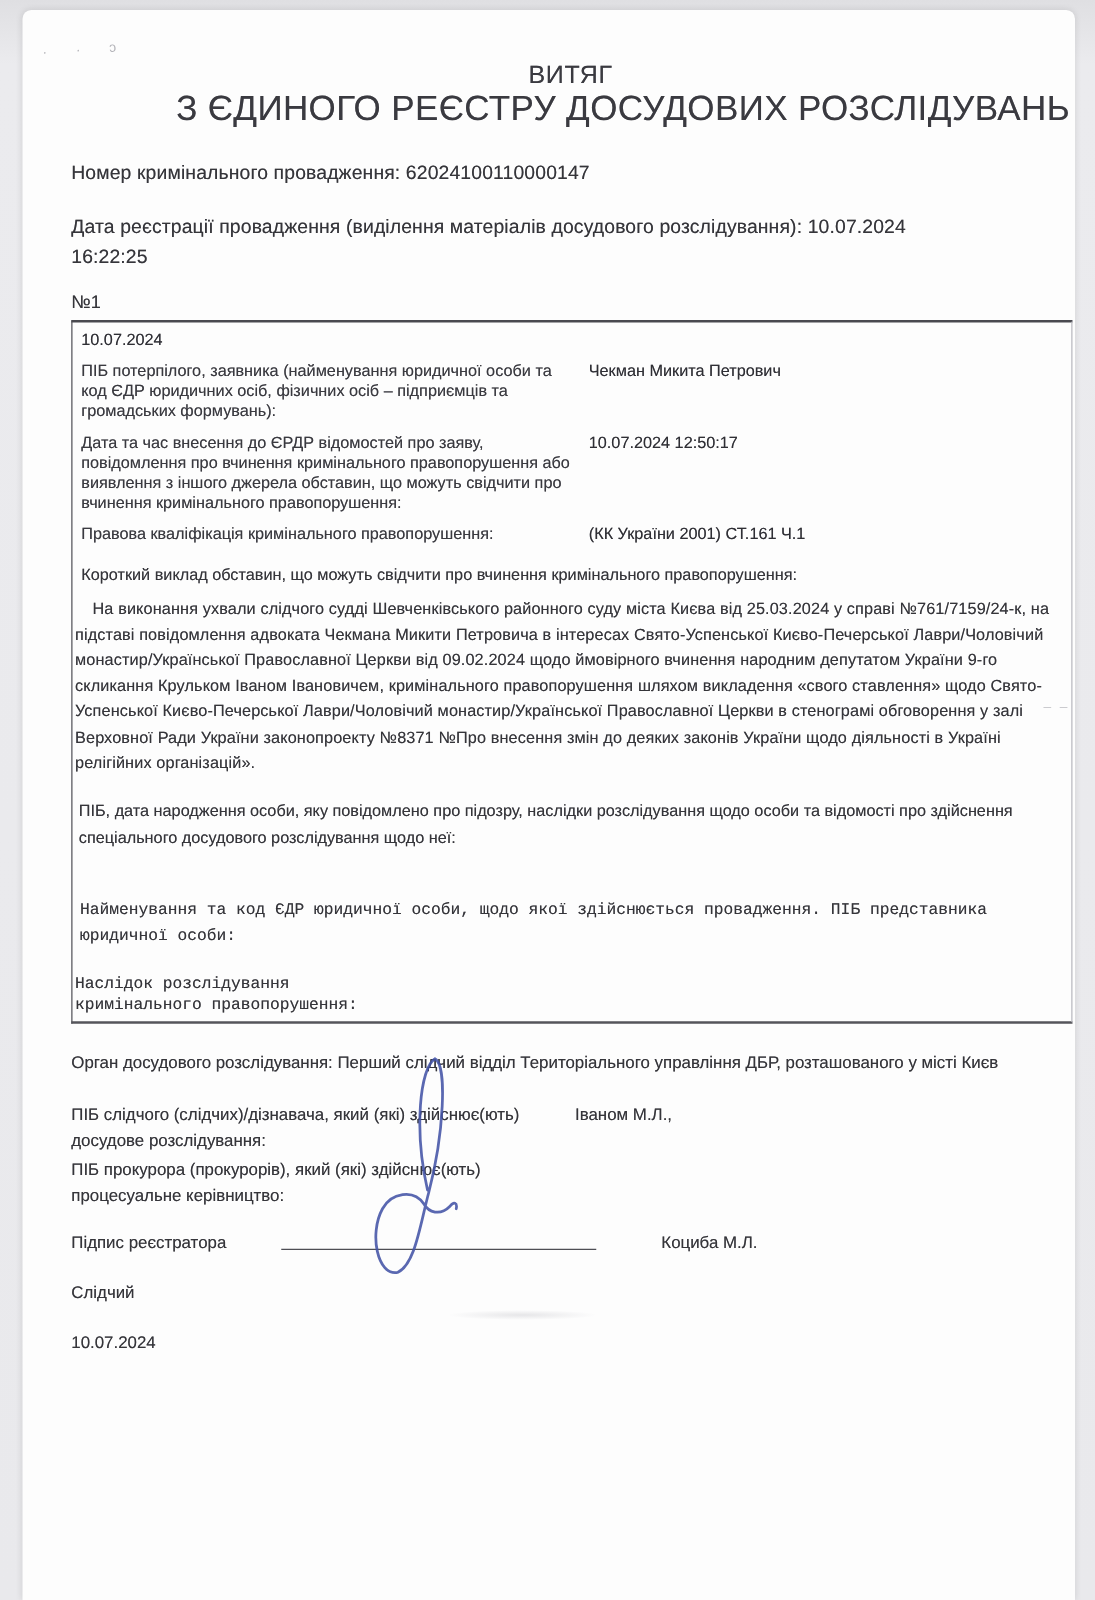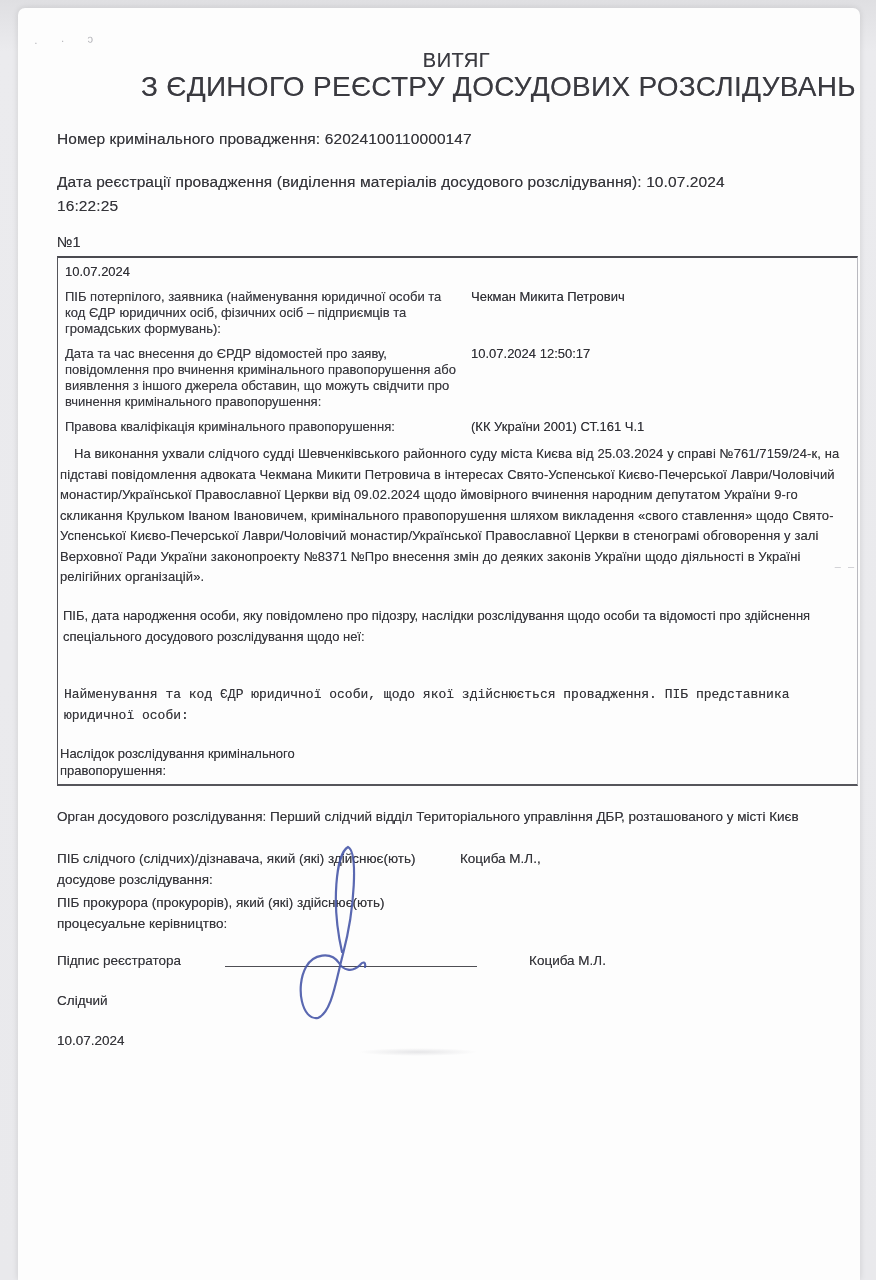--- a/index.html
+++ b/index.html
@@ -83,21 +83,21 @@
   .t-row:first-child { padding-top: 6px; }
   .t-label { padding-left: 7px; line-height: 16px; color: #3a3a40; }
   .t-value { padding-left: 7px; line-height: 16px; color: #2f2f35; }
   .t-heading { margin-top: 17px; padding-left: 7px; line-height: 16px; }
   .t-paragraph {
     margin-top: 9px; padding: 0 4px 0 2px;
     line-height: 20.5px; text-indent: 14px; letter-spacing: 0.1px;
   }
   .t-suspect { margin-top: 17px; padding-left: 5px; padding-right: 30px; line-height: 21px; }
   .t-legal { margin-top: 37px; padding-left: 6px; line-height: 21px; font-family: Liberation Mono, monospace; }
-  .t-result { margin-top: 19px; padding-left: 2px; line-height: 17px; max-width: 280px; }
+  .t-result { margin-top: 19px; padding-left: 2px; line-height: 17px; max-width: 280px; font-family: Liberation Mono, monospace; }
   
   .authority {
     margin-top: 22px; font-size: 13.5px; line-height: 18px; white-space: nowrap;
   }
   .person-row { position: relative; margin-top: 22px; font-size: 13.5px; }
   .person-label { width: 402px; line-height: 21px; }
   .person-name { position: absolute; left: 403px; top: 0; line-height: 21px; }
   .prosecutor-row { margin-top: 2px; }
   .sig-row {
     display: flex; align-items: flex-end;
@@ -158,33 +158,34 @@
         <div class="t-row">
           <div class="t-label">Дата та час внесення до ЄРДР відомостей про заяву, повідомлення про вчинення кримінального правопорушення або виявлення з іншого джерела обставин, що можуть свідчити про вчинення кримінального правопорушення:</div>
           <div class="t-value">10.07.2024 12:50:17</div>
         </div>
 
         <div class="t-row">
           <div class="t-label">Правова кваліфікація кримінального правопорушення:</div>
           <div class="t-value">(КК України 2001) СТ.161 Ч.1</div>
         </div>
 
+        <div class="t-heading">Короткий виклад обставин, що можуть свідчити про вчинення кримінального правопорушення:</div>
         <div class="t-paragraph">На виконання ухвали слідчого судді Шевченківського районного суду міста Києва від 25.03.2024 у справі №761/7159/24-к, на підставі повідомлення адвоката Чекмана Микити Петровича в інтересах Свято-Успенської Києво-Печерської Лаври/Чоловічий монастир/Української Православної Церкви від 09.02.2024 щодо ймовірного вчинення народним депутатом України 9-го скликання Крульком Іваном Івановичем, кримінального правопорушення шляхом викладення «свого ставлення» щодо Свято-Успенської Києво-Печерської Лаври/Чоловічий монастир/Української Православної Церкви в стенограмі обговорення у залі Верховної Ради України законопроекту №8371 №Про внесення змін до деяких законів України щодо діяльності в Україні релігійних організацій».</div>
 
         <div class="t-suspect">ПІБ, дата народження особи, яку повідомлено про підозру, наслідки розслідування щодо особи та відомості про здійснення спеціального досудового розслідування щодо неї:</div>
         <div class="t-legal">Найменування та код ЄДР юридичної особи, щодо якої здійснюється провадження. ПІБ представника юридичної особи:</div>
         <div class="t-result">Наслідок розслідування кримінального правопорушення:</div>
 
       </div>
 
       <div class="authority">Орган досудового розслідування: Перший слідчий відділ Територіального управління ДБР, розташованого у місті Києв</div>
 
       <div class="person-row">
         <div class="person-label">ПІБ слідчого (слідчих)/дізнавача, який (які) здійснює(ють) досудове розслідування:</div>
-        <div class="person-name">Коциба М.Л.,</div>
+        <div class="person-name">Іваном М.Л.,</div>
       </div>
 
       <div class="person-row prosecutor-row">
         <div class="person-label">ПІБ прокурора (прокурорів), який (які) здійснює(ють) процесуальне керівництво:</div>
       </div>
 
       <div class="sig-row">
         <span>Підпис реєстратора</span>
         <span class="sig-line"></span>
         <span class="sig-name">Коциба М.Л.</span>

